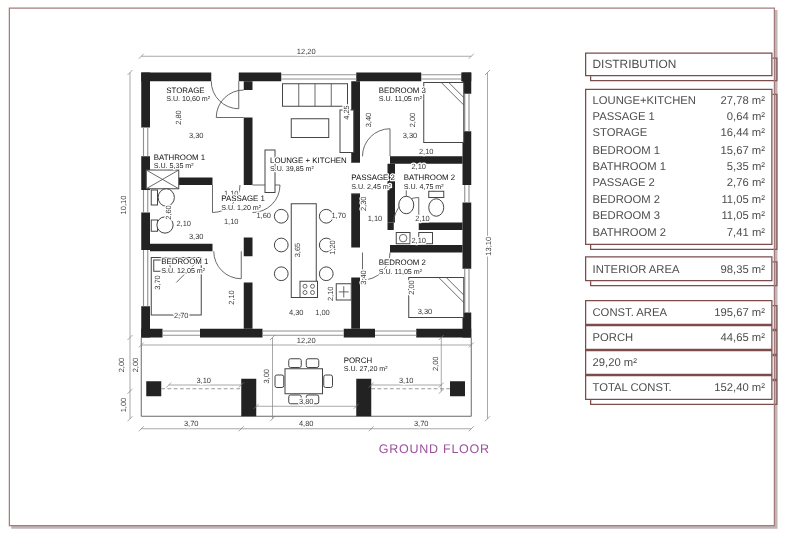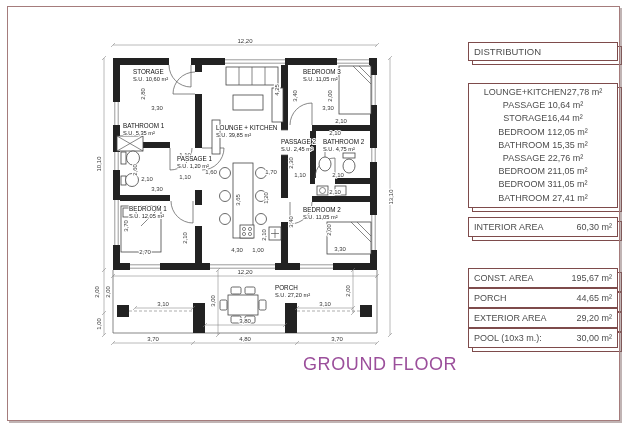--- a/index.html
+++ b/index.html
@@ -1,32 +1,32 @@
 <!DOCTYPE html>
 <html><head>
 <meta charset="utf-8">
 <style>
   html,body{margin:0;padding:0}
   body{width:630px;height:430px;background:#ffffff;position:relative;overflow:hidden;
        font-family:"Liberation Sans",sans-serif;color:#4d4d4d}
   .frame{position:absolute;left:7px;top:6px;right:10px;bottom:9px;
          border:1.5px solid #a57c7c;box-shadow:2px 2px 0 rgba(130,105,105,.5);pointer-events:none}
   .plan{position:absolute;left:85px;top:30px;width:375px;height:340px}
-  .title{position:absolute;left:303px;top:354px;font-size:18px;letter-spacing:.6px;color:#9b4f9b}
+  .title{position:absolute;left:303px;top:354px;font-size:10px;letter-spacing:.6px;color:#9b4f9b}
   
   .panel{position:absolute;left:468px;top:42px;width:150px}
   .sbox{position:relative;background:#fff;border:1.2px solid #7e4b4b}
   .sbox::before{content:"";position:absolute;left:3px;top:3px;width:100%;height:100%;
                 border:1.2px solid #7e4b4b;z-index:-1}
-  .hdr{height:17px;line-height:17px;padding:0 5px;font-size:9.5px;margin-bottom:22px}
+  .hdr{height:17px;line-height:17px;padding:0 5px;font-size:9.5px;margin-bottom:10px}
   .tbl{padding:2px 0;margin-bottom:9px}
-  .row{display:flex;justify-content:center;padding:0 5px;font-size:9px;line-height:13.2px}
+  .row{display:flex;justify-content:space-between;padding:0 5px;font-size:9px;line-height:13.2px}
   .sum{display:flex;justify-content:space-between;padding:0 5px;font-size:9px;
        height:18px;line-height:18px;margin-bottom:0}
-  .mb15{margin-bottom:31px}
+  .mb15{margin-bottom:15px}
   
   .w{fill:#222;stroke:none}
   .tn{stroke:#555;stroke-width:.7;fill:none}
   .fr{stroke:#444;stroke-width:.8;fill:#fff}
   .win{stroke:#909090;stroke-width:.9}
   .dash{stroke:#777;stroke-width:.6;stroke-dasharray:3 2;fill:none}
   .dm{stroke:#808080;stroke-width:.55;fill:none}
   .dt{font-size:6px;fill:#3a3a3a;text-anchor:middle;paint-order:stroke;stroke:#fff;
       stroke-width:2.2px;stroke-linejoin:round}
   .rn{font-size:6.3px;fill:#101010;text-anchor:start;paint-order:stroke;stroke:#fff;stroke-width:2px;stroke-linejoin:round}
@@ -322,21 +322,21 @@
     <div class="row">
       <span>PASSAGE 1</span>
       <span>0,64 m²</span>
     </div>
     <div class="row">
       <span>STORAGE</span>
       <span>16,44 m²</span>
     </div>
     <div class="row">
       <span>BEDROOM 1</span>
-      <span>12,05 m²</span>
+      <span>15,67 m²</span>
     </div>
     <div class="row">
       <span>BATHROOM 1</span>
       <span>5,35 m²</span>
     </div>
     <div class="row">
       <span>PASSAGE 2</span>
       <span>2,76 m²</span>
     </div>
     <div class="row">
@@ -348,31 +348,30 @@
       <span>11,05 m²</span>
     </div>
     <div class="row">
       <span>BATHROOM 2</span>
       <span>7,41 m²</span>
     </div>
   </div>
 
   <div class="sbox sum mb15">
     <span>INTERIOR AREA</span>
-    <span>60,30 m²</span>
+    <span>98,35 m²</span>
   </div>
   <div class="sbox sum">
     <span>CONST. AREA</span>
     <span>195,67 m²</span>
   </div>
   <div class="sbox sum">
     <span>PORCH</span>
     <span>44,65 m²</span>
   </div>
   <div class="sbox sum">
-    <span>EXTERIOR AREA</span>
     <span>29,20 m²</span>
   </div>
   <div class="sbox sum">
-    <span>POOL (10x3 m.):</span>
-    <span>30,00 m²</span>
+    <span>TOTAL CONST.</span>
+    <span>152,40 m²</span>
   </div>
 </div>
 
 </body></html>

